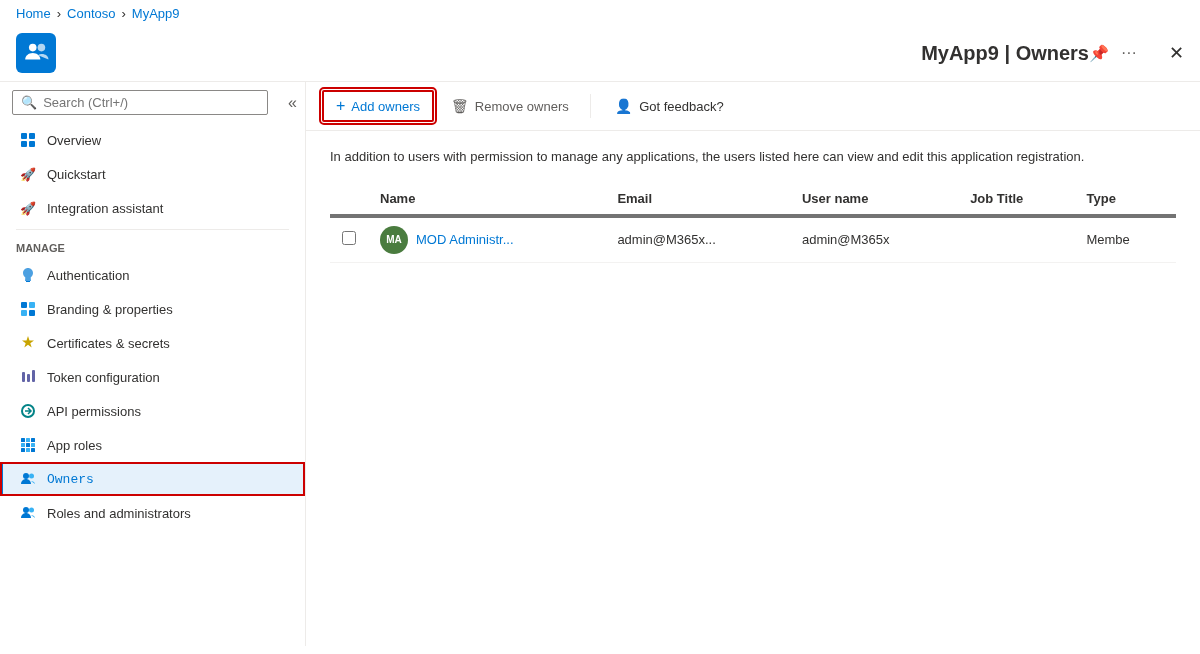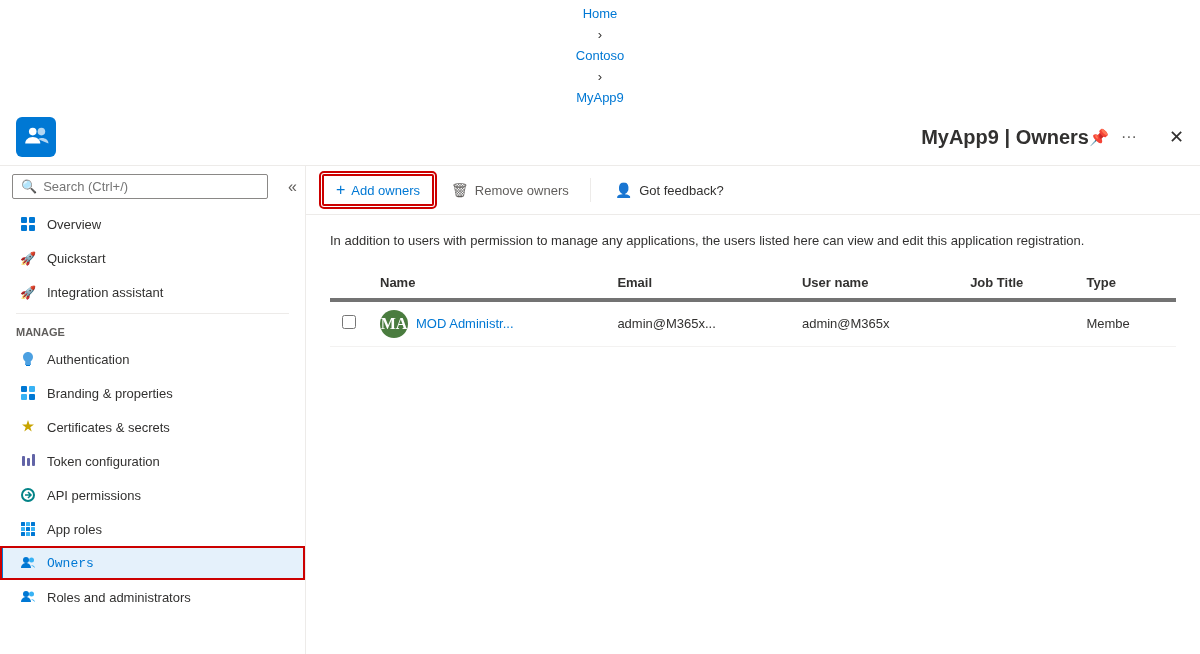--- a/index.html
+++ b/index.html
@@ -1,17 +1,17 @@
 <!DOCTYPE html>
 <html><head>
   <meta charset="utf-8">
   <style>
     * { box-sizing: border-box; margin: 0; padding: 0; }
     body { font-family: 'Segoe UI', Arial, sans-serif; font-size: 13px; color: #323130; background: #fff; overflow: hidden; }
-    .breadcrumb { display: flex; align-items: center; gap: 6px; font-size: 13px; color: #0078d4; margin-bottom: 4px; flex-direction: column; }
+    .breadcrumb { display: flex; align-items: center; gap: 6px; font-size: 13px; color: #0078d4; margin-bottom: 4px; }
     .breadcrumb span { color: #323130; }
     .breadcrumb a { color: #0078d4; text-decoration: none; }
 
     .app-header {
       display: flex; align-items: center; padding: 8px 16px 8px 16px;
       border-bottom: 1px solid #edebe9;
       text-align: right;
     }
     .app-icon {
       width: 40px; height: 40px; background: #0078d4; border-radius: 6px;
@@ -82,21 +82,21 @@
     table { width: 100%; border-collapse: collapse; }
     thead th {
       text-align: left; padding: 8px 12px; font-size: 13px; font-weight: 600; color: #323130;
       border-bottom: 4px solid #737373;
     }
     tbody tr { border-bottom: 1px solid #f3f2f1; }
     tbody td { padding: 8px 12px; font-size: 13px; vertical-align: middle; }
     .user-avatar {
       width: 28px; height: 28px; border-radius: 50%; background: #4a7c3f;
       display: inline-flex; align-items: center; justify-content: center;
-      color: #fff; font-size: 16px; font-weight: 600; flex-shrink: 0; font-family: Liberation Serif, serif;
+      color: #fff; font-size: 10px; font-weight: 600; flex-shrink: 0;
     }
     .user-cell { display: flex; align-items: center; gap: 8px; }
     .user-name-link { color: #0078d4; text-decoration: none; }
     .checkbox-cell { width: 32px; }
     .checkbox { width: 14px; height: 14px; border: 1px solid #8a8886; cursor: pointer; }
 
     
     .icon-blue { color: #0078d4; }
     .icon-yellow { color: #c8a400; }
     .icon-multi { color: #0078d4; }

